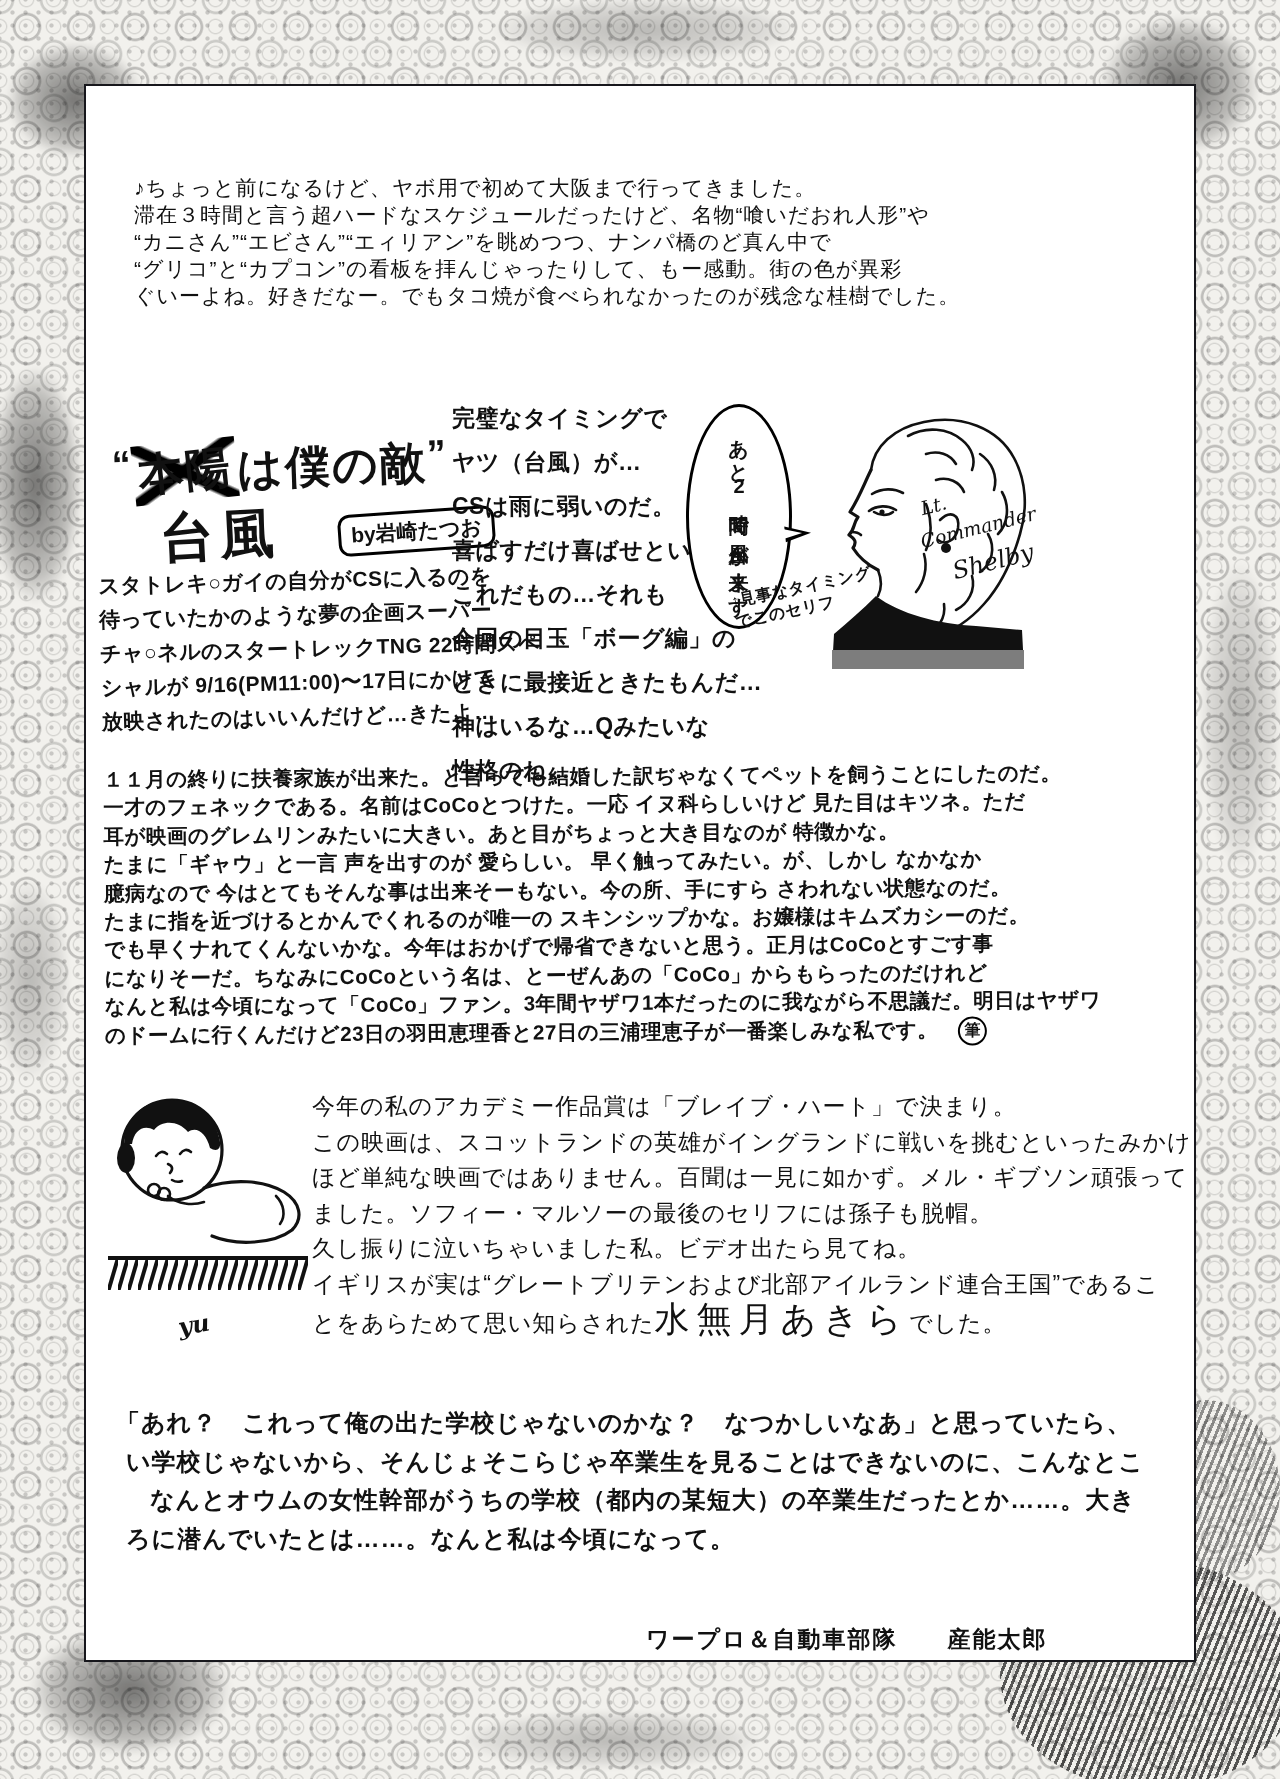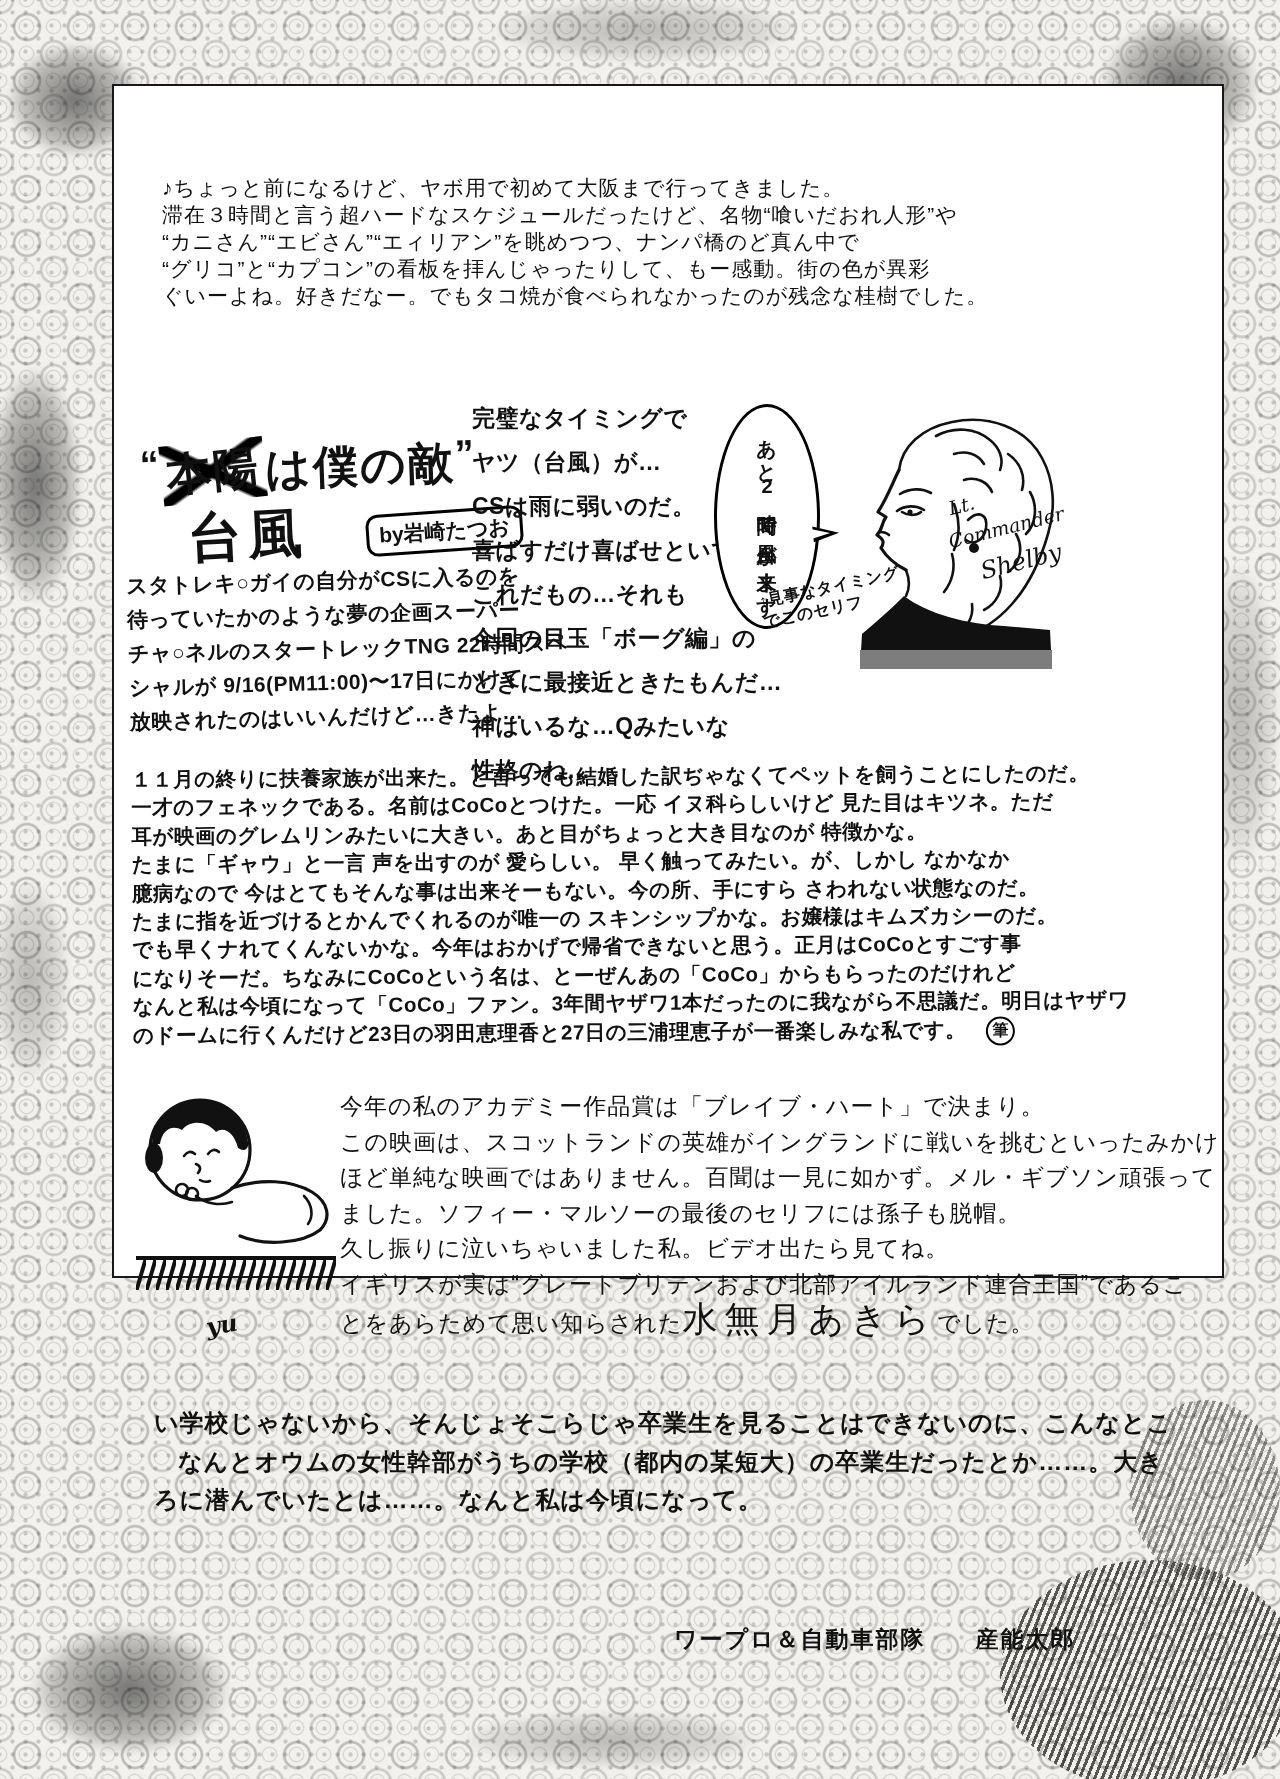--- a/index.html
+++ b/index.html
@@ -19,22 +19,22 @@
       radial-gradient(circle at center, rgba(30,30,30,.20) 1.6px, transparent 2.6px) 6px 6px/13px 13px;
   }
   .smudge{ position:absolute; border-radius:50%;
     background:radial-gradient(closest-side, rgba(15,15,15,.55), rgba(15,15,15,.22) 55%, transparent 72%);
     filter:blur(3px); }
   .smudge.light{ opacity:.45; }
   .streaks{ position:absolute; border-radius:50%;
     background:repeating-linear-gradient(112deg, rgba(10,10,10,.85) 0 3px, transparent 3px 7px);
     opacity:.78; filter:blur(.4px); }
   .content{
-    position:absolute; left:84px; top:84px; width:1112px; height:1194px;
-    background:#fff; border:2px solid #17171c;margin-left:28px;
+    position:absolute; left:84px; top:84px; width:1112px; height:1578px;
+    background:#fff; border:2px solid #17171c;
   }
   .line{ white-space:nowrap; }
   .hand{ font-weight:600; letter-spacing:.5px; }
 
   .opening{ position:absolute; left:48px; top:88px; width:910px;
     font-size:21px; line-height:27px; letter-spacing:1px; font-weight:500; }
 
   
   .t-title{ position:absolute; left:26px; top:352px; font-size:45px; font-weight:700;
     letter-spacing:2px; transform:rotate(-2deg); white-space:nowrap; }
@@ -42,21 +42,21 @@
   .struck{ display:inline-block; padding:0 5px; transform:rotate(-4deg);
     background-image:
       linear-gradient(to top right, transparent 42%, #000 45%, #000 53%, transparent 56%),
       linear-gradient(to bottom right, transparent 42%, #000 45%, #000 53%, transparent 56%); }
   .t-replacement{ position:absolute; left:74px; top:414px; font-size:54px; font-weight:700;
     letter-spacing:6px; transform:rotate(-3deg); }
   .t-byline{ position:absolute; left:252px; top:424px; border:3px solid #000; border-radius:12px;
     padding:4px 10px; font-size:21px; font-weight:700; transform:rotate(-4deg); white-space:nowrap; }
   .t-left{ position:absolute; left:14px; top:478px; width:390px;
     font-size:21px; line-height:34px; transform:rotate(-1.5deg); }
-  .t-mid{ position:absolute; left:358px; top:310px; width:280px;
+  .t-mid{ position:absolute; left:366px; top:310px; width:280px;
     font-size:23px; line-height:44px; }
   .bubble{ position:absolute; left:600px; top:318px; width:106px; height:225px;
     border:3.5px solid #000; border-radius:50%; background:#fff;
     display:flex; align-items:center; justify-content:center; z-index:2; }
   .bubble::after{ content:""; position:absolute; right:-22px; top:118px;
     border-top:9px solid transparent; border-bottom:7px solid transparent;
     border-left:26px solid #000; transform:rotate(-6deg); }
   .bubble::before{ content:""; position:absolute; right:-13px; top:121px; z-index:1;
     border-top:6px solid transparent; border-bottom:4px solid transparent;
     border-left:19px solid #fff; transform:rotate(-6deg); }
@@ -226,20 +226,21 @@
       <div class="line">今年の私のアカデミー作品賞は「ブレイブ・ハート」で決まり。</div>
       <div class="line">この映画は、スコットランドの英雄がイングランドに戦いを挑むといったみかけ</div>
       <div class="line">ほど単純な映画ではありません。百聞は一見に如かず。メル・ギブソン頑張って</div>
       <div class="line">ました。ソフィー・マルソーの最後のセリフには孫子も脱帽。</div>
       <div class="line">久し振りに泣いちゃいました私。ビデオ出たら見てね。</div>
       <div class="line">イギリスが実は“グレートブリテンおよび北部アイルランド連合王国”であるこ</div>
       <div class="line"><span>とをあらためて思い知らされた</span><span class="author">水無月あきら</span><span>でした。</span></div>
     </section>
 
     <section class="school">
+      <div class="line ind-b">「あれ？　これって俺の出た学校じゃないのかな？　なつかしいなあ」と思っていたら、</div>
       <div class="line ind-d">い学校じゃないから、そんじょそこらじゃ卒業生を見ることはできないのに、こんなとこ</div>
       <div class="line ind-c">なんとオウムの女性幹部がうちの学校（都内の某短大）の卒業生だったとか……。大き</div>
       <div class="line ind-e">ろに潜んでいたとは……。なんと私は今頃になって。</div>
     </section>
 
     <div class="credit">ワープロ＆自動車部隊　　産能太郎</div>
 
   </div>
 </div>
 

